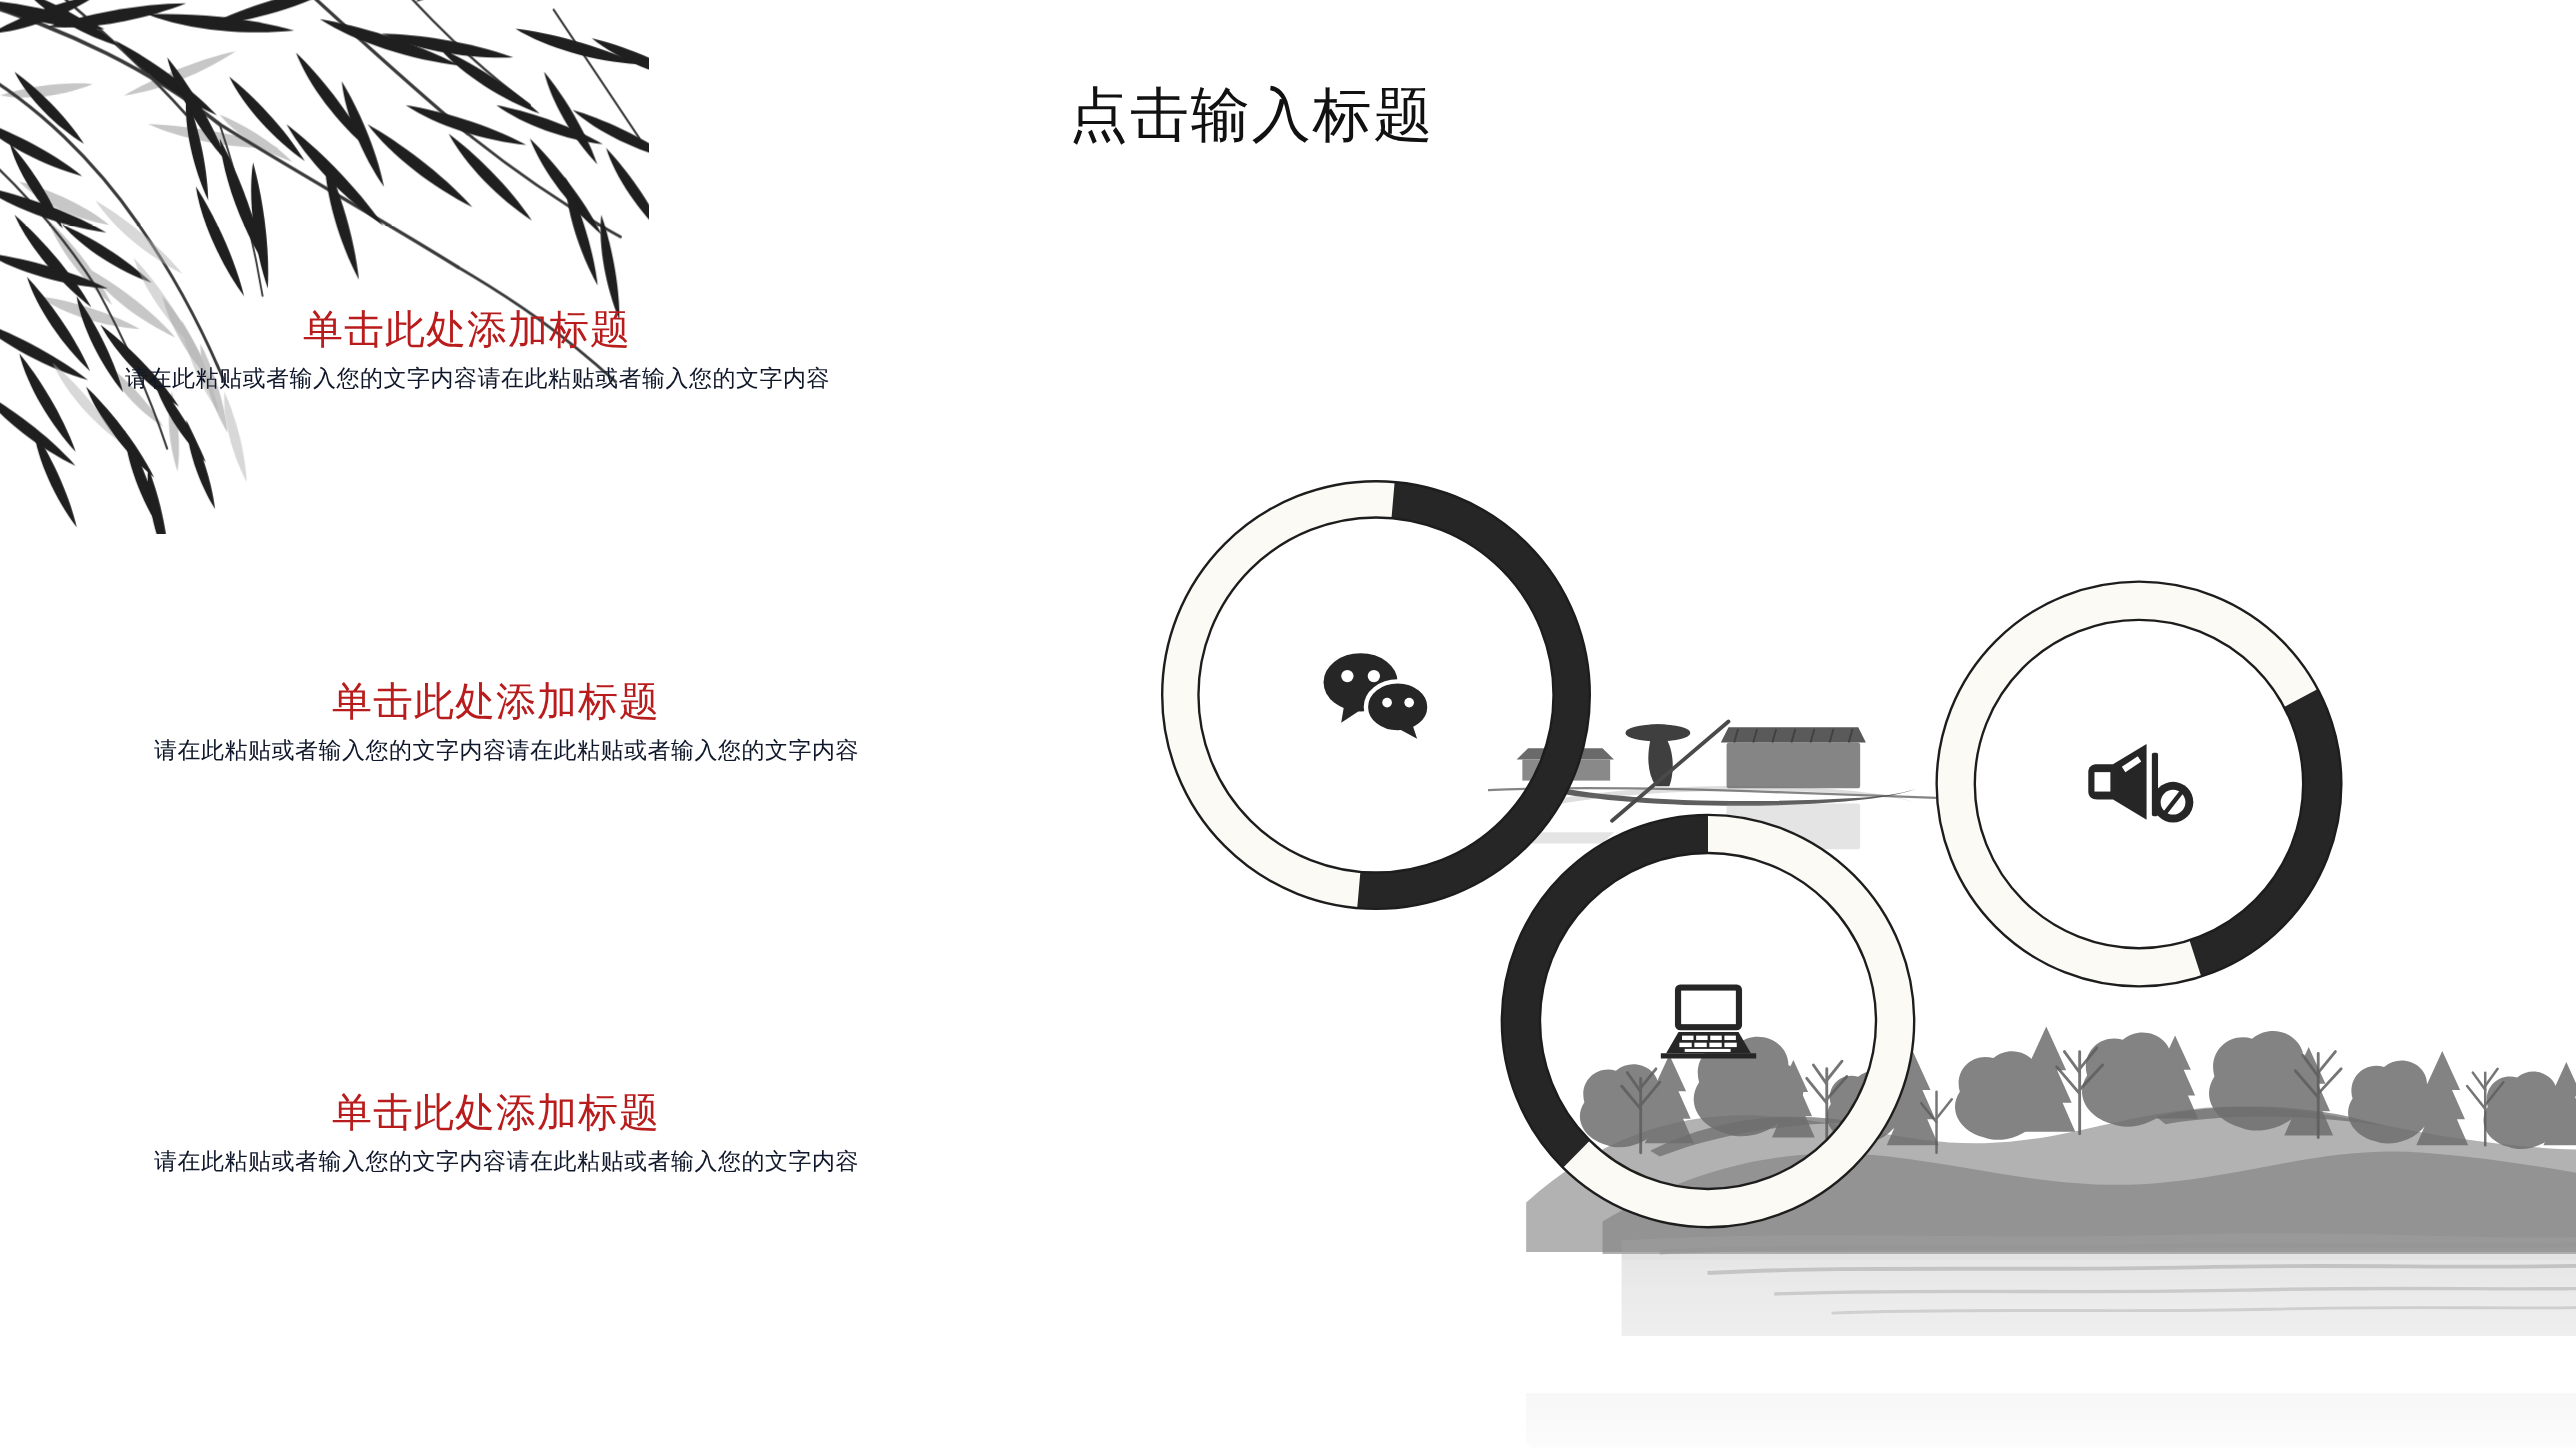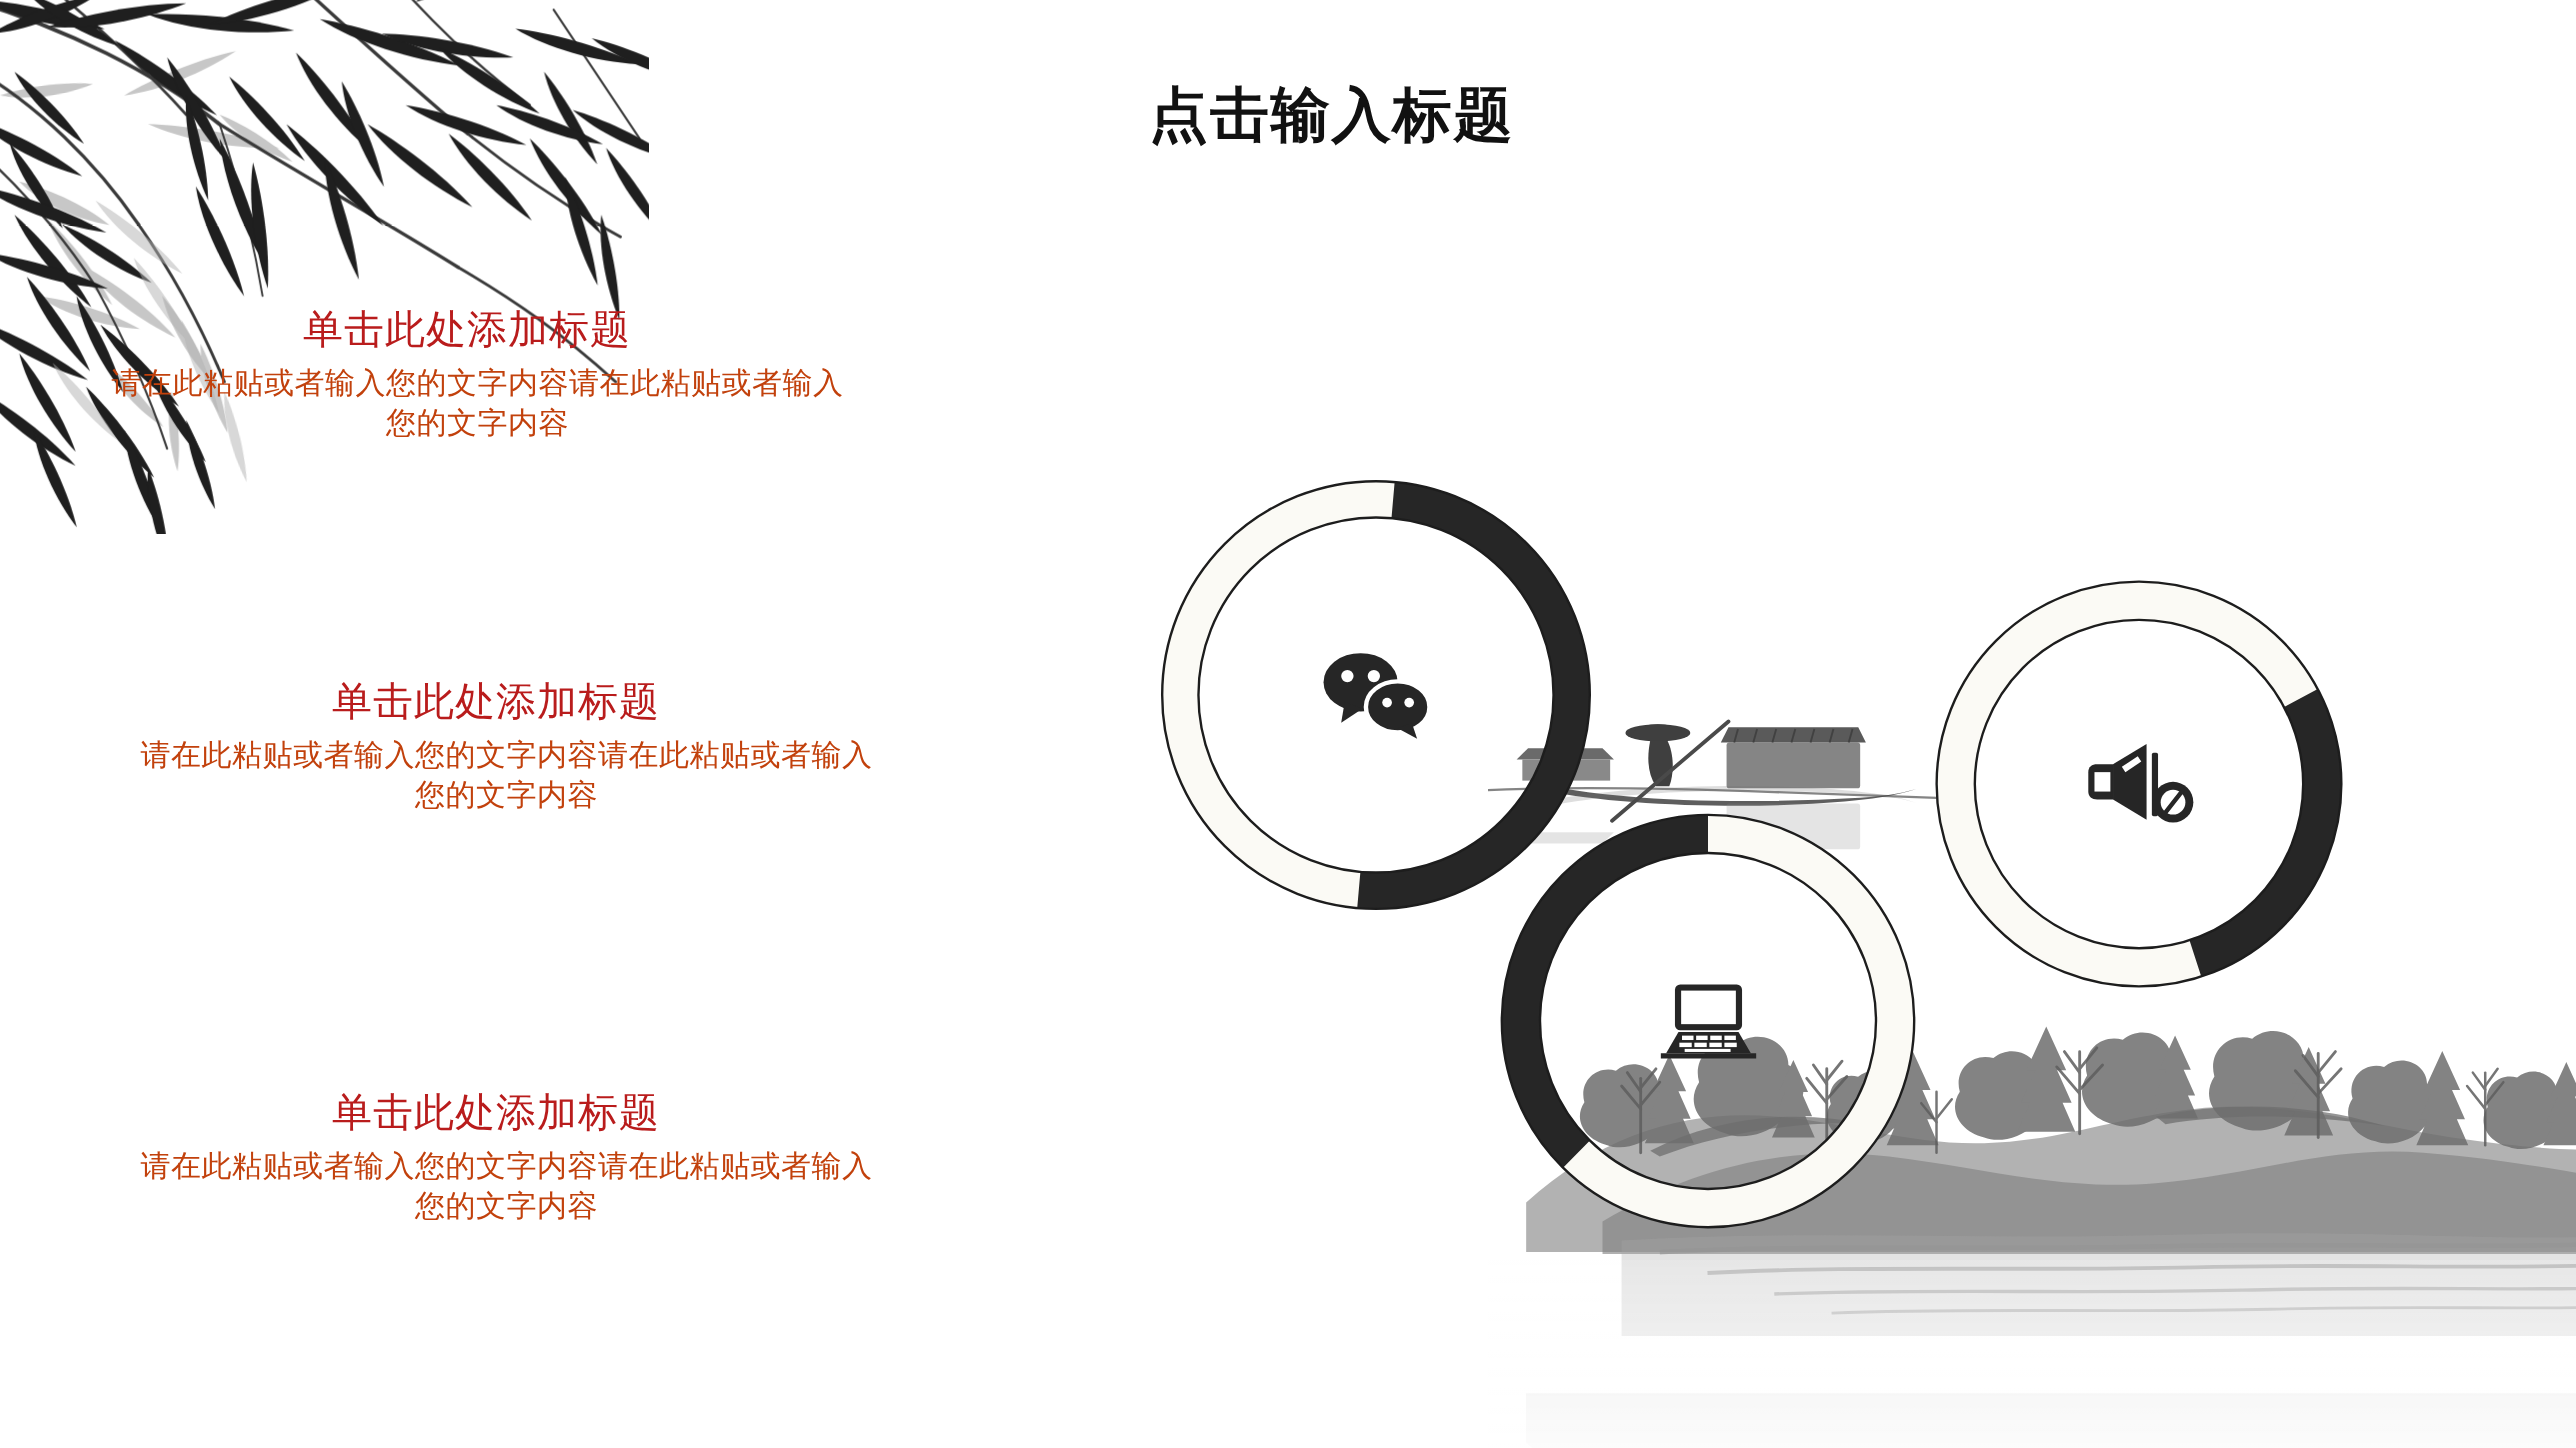--- a/index.html
+++ b/index.html
@@ -14,24 +14,24 @@
     position: relative;
     width: 2576px;
     height: 1448px;
     background: #ffffff;
     overflow: hidden;
   }
 
   
   #slide-title {
     position: absolute;
-    left: 1149px;
+    left: 1069px;
     top: 76px;
     font-size: 59px;
-    font-weight: bold;
+    font-weight: normal;
     letter-spacing: 1.9px;
     color: #111111;
     white-space: nowrap;
     text-align: right;
   }
 
   
   .text-block {
     position: absolute;
     width: 782px;
@@ -42,22 +42,22 @@
   .tb-3 { left: 105px; top: 1088px; }
 
   .tb-heading {
     font-size: 40px;
     color: #b91c1c;
     line-height: 1.2;
     margin-bottom: 9.5px;
     letter-spacing: 1px;
   }
   .tb-body {
-    font-size: 30px;
-    color: #c2410c;
+    font-size: 23px;
+    color: #0f172a;
     line-height: 1.35;
     letter-spacing: 0.5px;
     margin-left: 21px;
   }
 
   
   .art { position: absolute; pointer-events: none; }
   #bamboo-art   { left: -19px; top: -19px;  width: 668px;  height: 553px; }
   #landscape-art{ left: 1488px; top: 668px; width: 1107px; height: 792px; }
 

